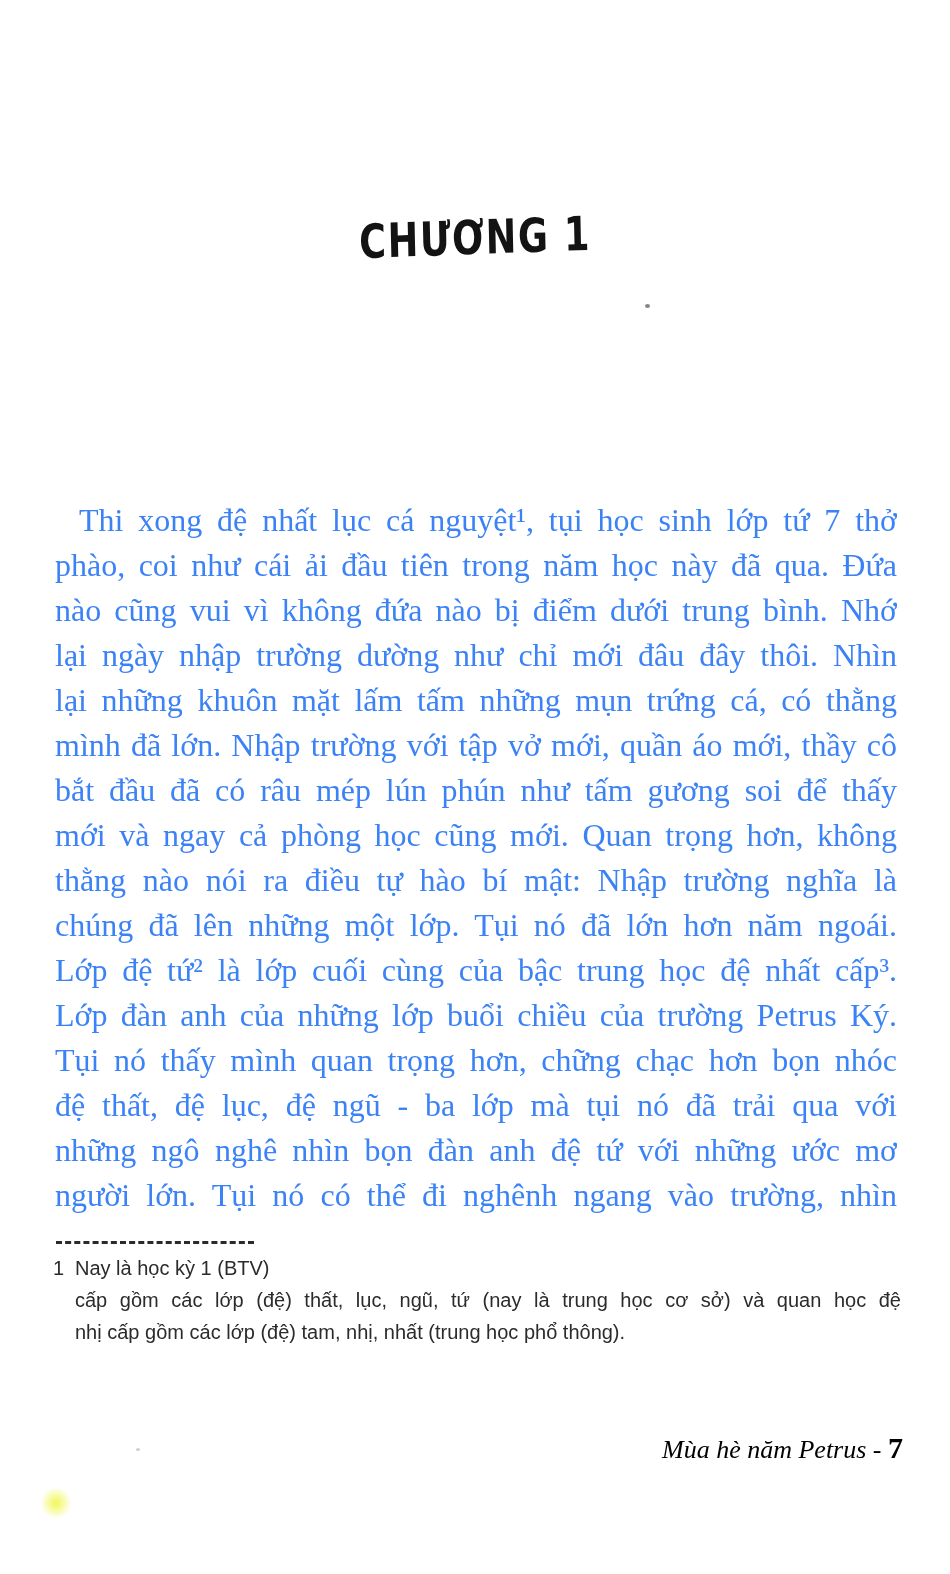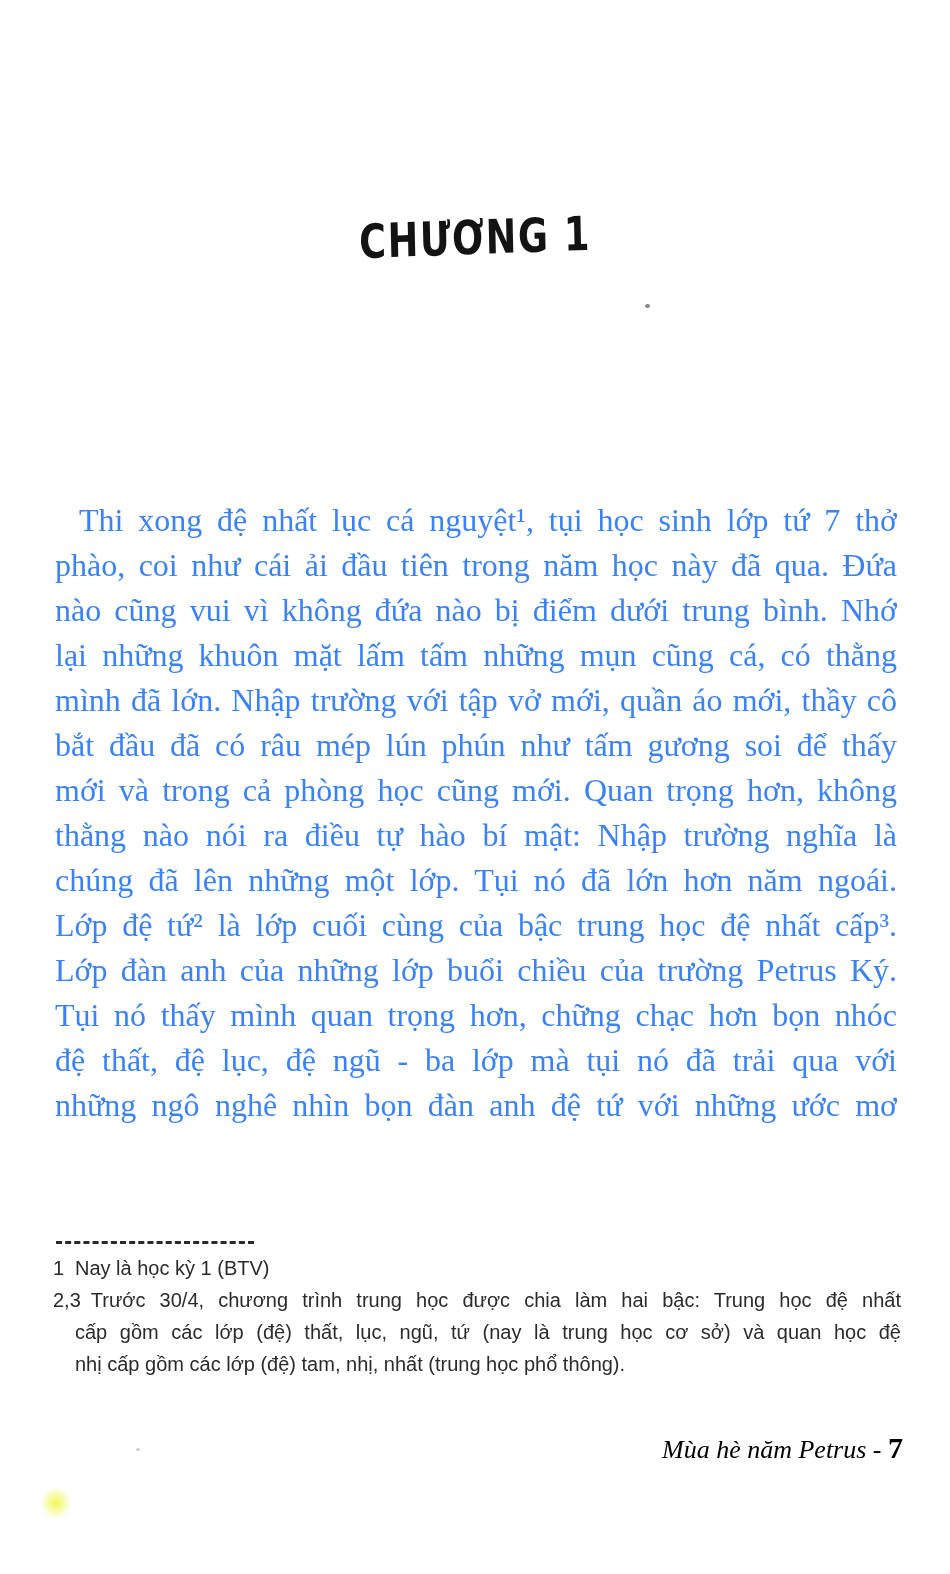--- a/index.html
+++ b/index.html
@@ -132,43 +132,41 @@
 <div class="page">
 
   <div class="chapter-title">CHƯƠNG 1</div>
 
   <div class="speck"></div>
 
   <div class="body-text">
     <div class="body-line indent">Thi xong đệ nhất lục cá nguyệt¹, tụi học sinh lớp tứ 7 thở</div>
     <div class="body-line">phào, coi như cái ải đầu tiên trong năm học này đã qua. Đứa</div>
     <div class="body-line">nào cũng vui vì không đứa nào bị điểm dưới trung bình. Nhớ</div>
-    <div class="body-line">lại những khuôn mặt lấm tấm những mụn cũng cá, có thằng</div>
+    <div class="body-line">lại ngày nhập trường dường như chỉ mới đâu đây thôi. Nhìn</div>
+    <div class="body-line">lại những khuôn mặt lấm tấm những mụn trứng cá, có thằng</div>
     <div class="body-line">mình đã lớn. Nhập trường với tập vở mới, quần áo mới, thầy cô</div>
     <div class="body-line">bắt đầu đã có râu mép lún phún như tấm gương soi để thấy</div>
-    <div class="body-line">mới và trong cả phòng học cũng mới. Quan trọng hơn, không</div>
+    <div class="body-line">mới và ngay cả phòng học cũng mới. Quan trọng hơn, không</div>
     <div class="body-line">thằng nào nói ra điều tự hào bí mật: Nhập trường nghĩa là</div>
     <div class="body-line">chúng đã lên những một lớp. Tụi nó đã lớn hơn năm ngoái.</div>
     <div class="body-line">Lớp đệ tứ² là lớp cuối cùng của bậc trung học đệ nhất cấp³.</div>
     <div class="body-line">Lớp đàn anh của những lớp buổi chiều của trường Petrus Ký.</div>
     <div class="body-line">Tụi nó thấy mình quan trọng hơn, chững chạc hơn bọn nhóc</div>
     <div class="body-line">đệ thất, đệ lục, đệ ngũ - ba lớp mà tụi nó đã trải qua với</div>
     <div class="body-line">những ngô nghê nhìn bọn đàn anh đệ tứ với những ước mơ</div>
+    <div class="body-line">người lớn. Tụi nó có thể đi nghênh ngang vào trường, nhìn</div>
   </div>
 
   <div class="fn-divider"></div>
 
   <div class="footnotes">
     <div class="fn-row">
       <span class="fn-marker m1">1</span>
       <span class="fn-text">Nay là học kỳ 1 (BTV)</span>
-    </div>
-    <div class="fn-row">
-      <span class="fn-marker">2,3</span>
-      <span class="fn-text full">Trước 30/4, chương trình trung học được chia làm hai bậc: Trung học đệ nhất</span>
     </div>
     <div class="fn-cont full">cấp gồm các lớp (đệ) thất, lục, ngũ, tứ (nay là trung học cơ sở) và quan học đệ</div>
     <div class="fn-cont">nhị cấp gồm các lớp (đệ) tam, nhị, nhất (trung học phổ thông).</div>
   </div>
 
   <div class="footer">
     <span class="book-title">Mùa hè năm Petrus - </span><span class="page-number">7</span>
   </div>
 
   <div class="speck2"></div>

